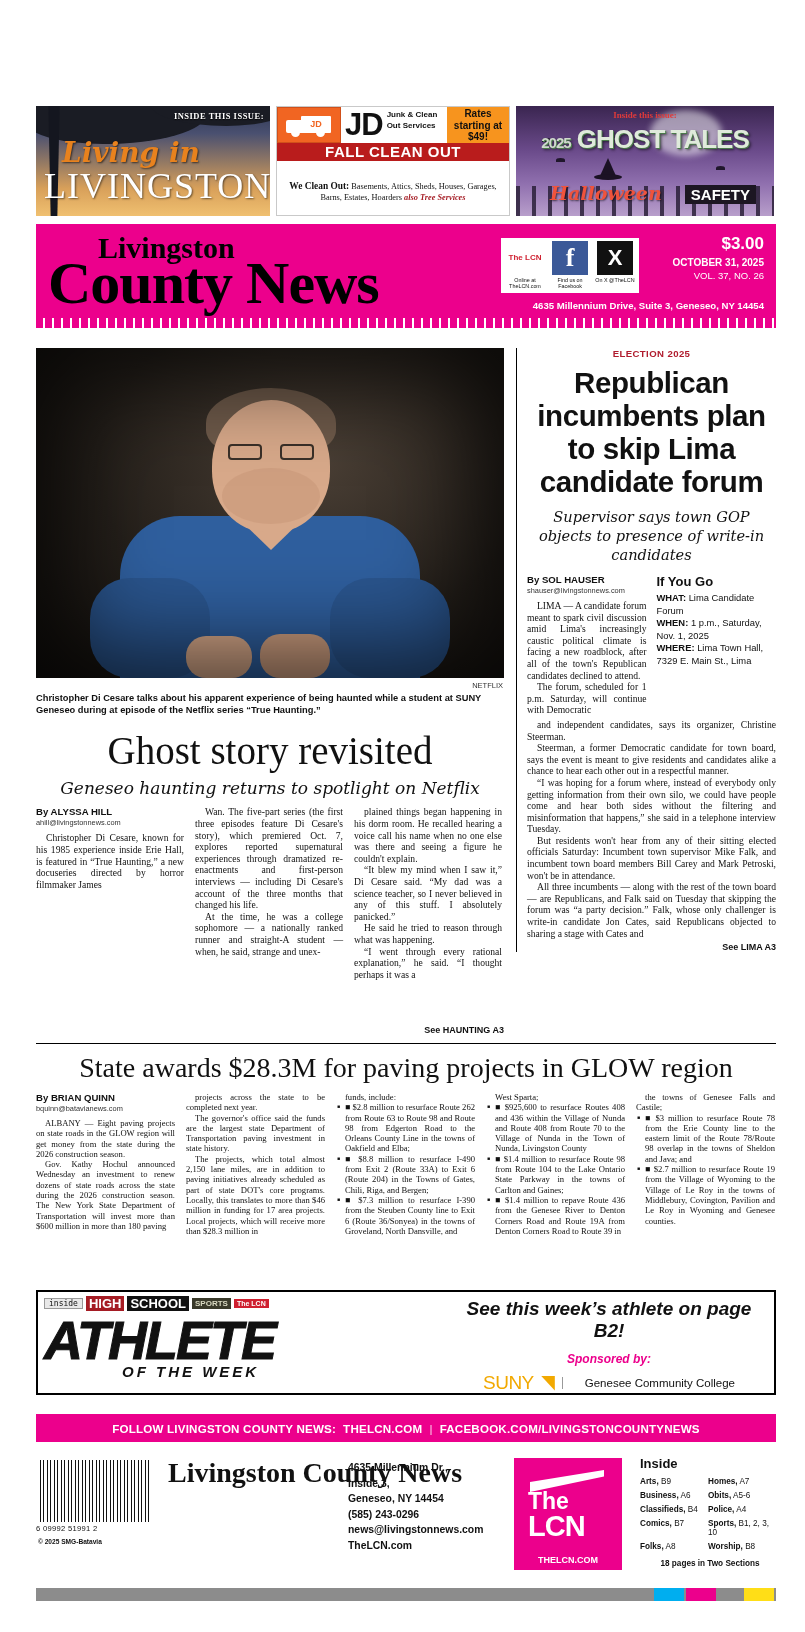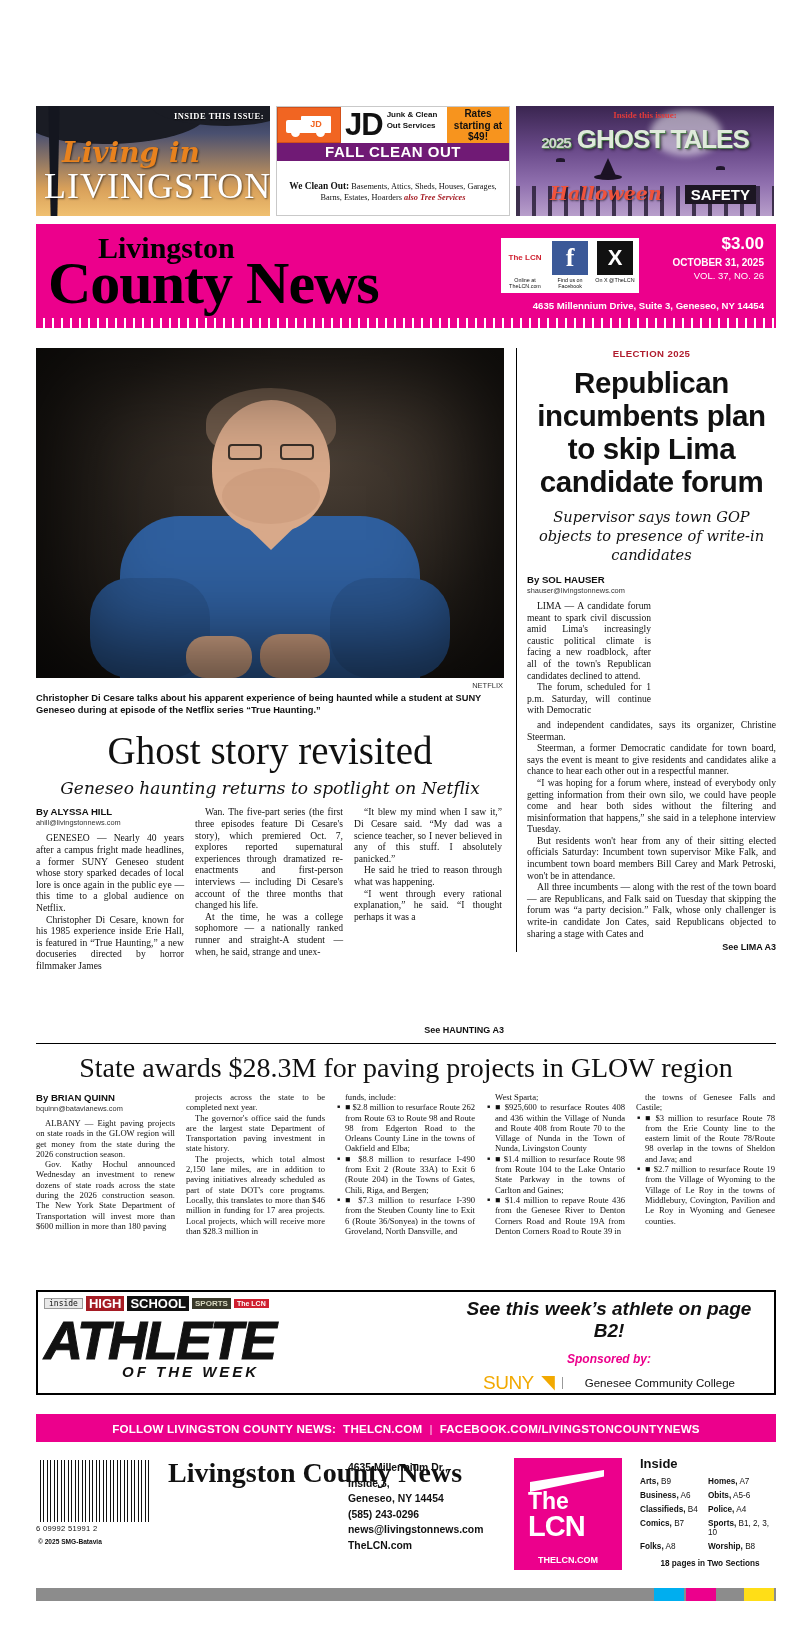--- a/index.html
+++ b/index.html
@@ -37,21 +37,21 @@
   .jd-truckbox { width:64px; background:#f16522; border:1px solid #d0501a; display:flex; align-items:center; justify-content:center; position:relative; }
   .jd-truck { width:46px; height:24px; position:relative; }
   .jd-truck .cab { position:absolute; left:0; bottom:4px; width:16px; height:13px; background:#fff; border-radius:2px 0 0 2px; }
   .jd-truck .box { position:absolute; left:15px; bottom:4px; width:30px; height:17px; background:#fff; border-radius:1px; }
   .jd-truck .box span { font-family:"Liberation Sans",sans-serif; font-weight:bold; font-size:9px; color:#f16522; line-height:17px; display:block; text-align:center;}
   .jd-truck .w1,.jd-truck .w2 { position:absolute; bottom:0; width:9px; height:9px; border-radius:50%; background:#fff; }
   .jd-truck .w1 { left:5px; } .jd-truck .w2 { left:30px; }
   .jd-bigjd { font-family:"Liberation Sans",sans-serif; font-weight:bold; font-size:31px; line-height:36px; padding:0 4px; color:#111; letter-spacing:-1px;}
   .jd-serv { font-family:"Liberation Sans",sans-serif; font-weight:bold; font-size:8px; line-height:11px; padding-top:2px; color:#111; flex:1;}
   .jd-rates { width:62px; background:#f7941e; font-family:"Liberation Sans",sans-serif; font-weight:bold; font-size:10px; line-height:11.5px; text-align:center; color:#111; padding-top:1px;}
-  .jd-fall { background:#701a75; color:#fff; text-align:center; font-family:"Liberation Sans",sans-serif;
+  .jd-fall { background:#b91c1c; color:#fff; text-align:center; font-family:"Liberation Sans",sans-serif;
     font-weight:bold; font-size:15px; letter-spacing:.5px; line-height:18px; }
   .jd-clean { text-align:center; font-family:Liberation Serif, serif; font-size:8.3px; line-height:10.5px; padding:20px 3px; color:#111;}
   .jd-clean b { font-size:9.4px; }
   .jd-clean i { color:#a51c24; font-weight:bold; }
   .jd-tear { background:#b91c1c; color:#fff; font-family:Liberation Serif, serif; font-size:8px; line-height:12px; padding:0 3px; }
   .jd-tear b { font-size:9px; }
   .jd-bottom { display:flex; flex:1; }
   .jd-make { width:92px; background:#f7941e; text-align:center; font-family:"Liberation Sans",sans-serif;
     font-weight:bold; font-size:9.5px; line-height:12px; color:#111; padding-top:3px;}
   .jd-phone { flex:1; text-align:center; }
@@ -346,28 +346,28 @@
       <div class="caption">Christopher Di Cesare talks about his apparent experience of being haunted while a student at SUNY Geneseo during at episode of the Netflix series “True Haunting.”</div>
 
       <div class="ghost-hl">Ghost story revisited</div>
       <div class="ghost-dek">Geneseo haunting returns to spotlight on Netflix</div>
 
       <div class="cols3">
         <div class="col">
           <div class="byline">By ALYSSA HILL</div>
           <div class="byemail">ahill@livingstonnews.com</div>
           <div style="height:5px"></div>
-          <p>GENESEO — Nearly 40 years after a campus fright made headlines, a former SUNY Geneseo student whose story sparked decades of local lore is once again in the public eye — this time to a global audience on Netflix.</p>
           <p>Christopher Di Cesare, known for his 1985 experience inside Erie Hall, is featured in “True Haunting,” a new docuseries directed by horror filmmaker James</p>
         </div>
         <div class="col">
           <p>Wan. The five-part series (the first three episodes feature Di Cesare's story), which premiered Oct. 7, explores reported supernatural experiences through dramatized re-enactments and first-person interviews — including Di Cesare's account of the three months that changed his life.</p>
           <p>At the time, he was a college sophomore — a nationally ranked runner and straight-A student — when, he said, strange and unex-</p>
         </div>
         <div class="col">
+          <p>plained things began happening in his dorm room. He recalled hearing a voice call his name when no one else was there and seeing a figure he couldn't explain.</p>
           <p>“It blew my mind when I saw it,” Di Cesare said. “My dad was a science teacher, so I never believed in any of this stuff. I absolutely panicked.”</p>
           <p>He said he tried to reason through what was happening.</p>
           <p>“I went through every rational explanation,” he said. “I thought perhaps it was a</p>
         </div>
       </div>
     </div>
 
     <div class="lead-right">
       <div class="kicker">ELECTION 2025</div>
       <div class="lima-hl">Republican incumbents plan to skip Lima candidate forum</div>
@@ -375,20 +375,37 @@
 
       <div class="lima-body">
         <div class="lr-2col">
           <div class="lr-c1">
             <div class="byline">By SOL HAUSER</div>
             <div class="byemail">shauser@livingstonnews.com</div>
             <div style="height:5px"></div>
             <div class="coltxt">
               <p>LIMA — A candidate forum meant to spark civil discussion amid Lima's increasingly caustic political climate is facing a new roadblock, after all of the town's Republican candidates declined to attend.</p>
               <p>The forum, scheduled for 1 p.m. Saturday, will continue with Democratic</p>
+            </div>
+          </div>
+          <div class="lr-c2">
+            <div class="ifyougo-t">If You Go</div>
+            <div class="ifyougo">
+              <div>
+                <b>WHAT:</b>
+                <span>Lima Candidate Forum</span>
+              </div>
+              <div>
+                <b>WHEN:</b>
+                <span>1 p.m., Saturday, Nov. 1, 2025</span>
+              </div>
+              <div>
+                <b>WHERE:</b>
+                <span>Lima Town Hall, 7329 E. Main St., Lima</span>
+              </div>
             </div>
           </div>
         </div>
         <div class="coltxt" style="margin-top:3px">
           <p>and independent candidates, says its organizer, Christine Steerman.</p>
           <p>Steerman, a former Democratic candidate for town board, says the event is meant to give residents and candidates alike a chance to hear each other out in a respectful manner.</p>
           <p>“I was hoping for a forum where, instead of everybody only getting information from their own silo, we could have people come and hear both sides without the filtering and misinformation that happens,” she said in a telephone interview Tuesday.</p>
           <p>But residents won't hear from any of their sitting elected officials Saturday: Incumbent town supervisor Mike Falk, and incumbent town board members Bill Carey and Mark Petroski, won't be in attendance.</p>
           <p>All three incumbents — along with the rest of the town board — are Republicans, and Falk said on Tuesday that skipping the forum was “a party decision.” Falk, whose only challenger is write-in candidate Jon Cates, said Republicans objected to sharing a stage with Cates and</p>
         </div>

